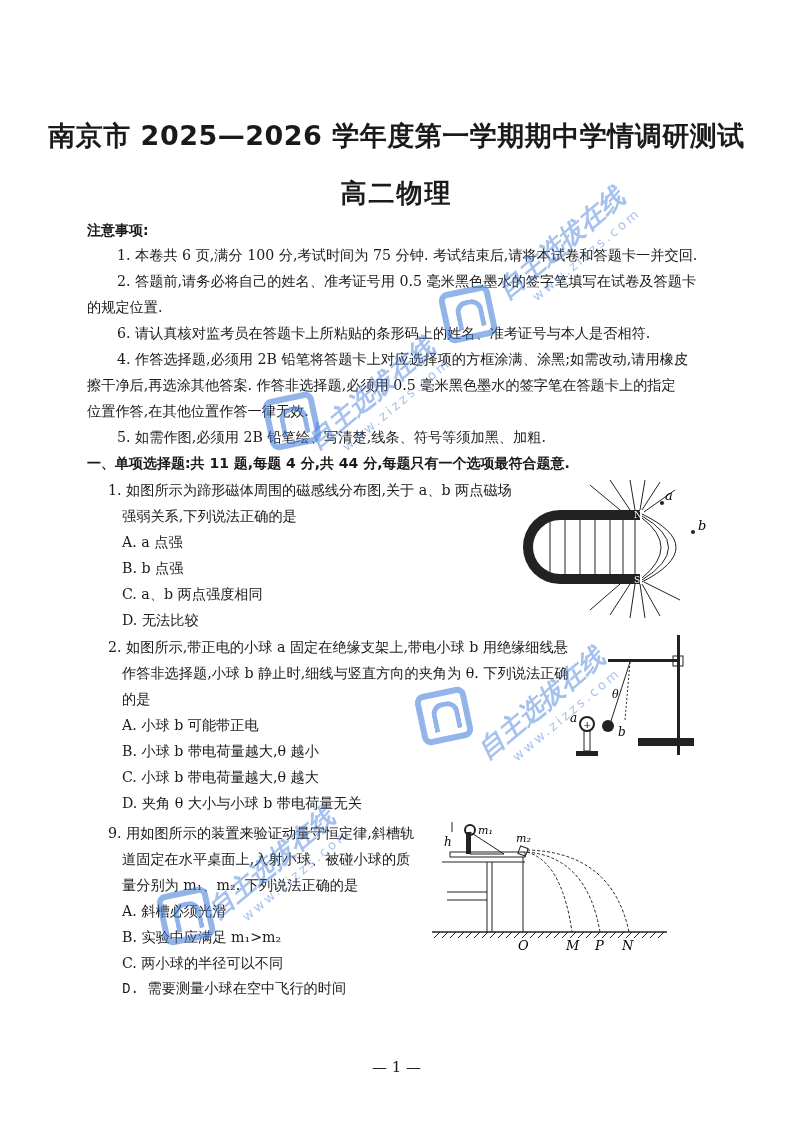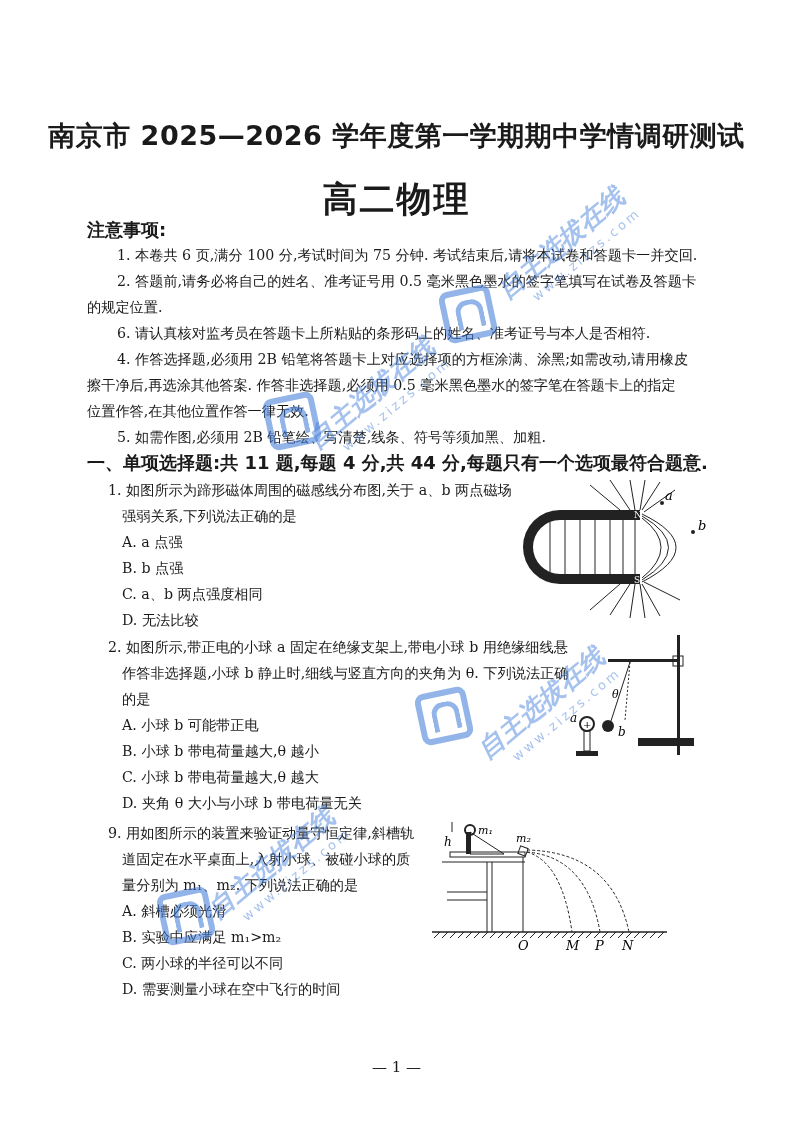--- a/index.html
+++ b/index.html
@@ -1,23 +1,23 @@
 <!DOCTYPE html>
 <html><head>
 <meta charset="utf-8">
 <style>
   html,body{margin:0;padding:0;background:#fff;}
   body{width:793px;height:1123px;position:relative;overflow:hidden;
     font-family:"DejaVu Serif","Liberation Serif",serif;color:#1a1a1a;}
   .title{position:absolute;left:0;width:793px;text-align:center;font-weight:bold;
     font-family:"DejaVu Sans","Liberation Sans",sans-serif;}
   .t1{top:118px;font-size:27px;letter-spacing:0.5px;}
-  .t2{top:176px;font-size:35px;letter-spacing:2px;}
+  .t2{top:176px;font-size:26px;letter-spacing:2px;}
   .line{position:absolute;font-size:14.2px;white-space:nowrap;line-height:20px;}
-  .bold{font-weight:bold;font-family:"DejaVu Sans","Liberation Sans",sans-serif;font-size:18px;}
+  .bold{font-weight:bold;font-family:"DejaVu Sans","Liberation Sans",sans-serif;font-size:14px;}
   .fig{position:absolute;}
   .pageno{position:absolute;top:1058px;left:0;width:793px;text-align:center;font-size:15px;}
   .wm{position:absolute;color:#3a78d8;opacity:0.45;font-family:"DejaVu Sans",sans-serif;
     transform:rotate(-40deg);transform-origin:left top;white-space:nowrap;pointer-events:none;}
   .wm .big{font-size:26px;font-style:italic;font-weight:bold;}
   .wm .small{font-size:13px;letter-spacing:3px;display:block;margin-left:22px;}
   .logo{position:absolute;width:40px;height:40px;border:6px solid #3a78d8;border-radius:9px;
     opacity:0.55;transform:rotate(-12deg);}
   .logo::after{content:"";position:absolute;left:8px;top:6px;width:18px;height:24px;
     border:5px solid #3a78d8;border-bottom:none;border-radius:12px 12px 0 0;}
@@ -108,21 +108,21 @@
     <text x="0" y="90" font-size="12" font-style="italic">a</text>
   </svg>
 </div>
 
 <div class="line" style="left:108px;top:823px;">9. 用如图所示的装置来验证动量守恒定律,斜槽轨</div>
 <div class="line" style="left:122px;top:849px;">道固定在水平桌面上,入射小球、被碰小球的质</div>
 <div class="line" style="left:122px;top:875px;">量分别为 m₁、m₂. 下列说法正确的是</div>
 <div class="line" style="left:122px;top:901px;">A. 斜槽必须光滑</div>
 <div class="line" style="left:122px;top:927px;">B. 实验中应满足 m₁&gt;m₂</div>
 <div class="line" style="left:122px;top:953px;">C. 两小球的半径可以不同</div>
-<div class="line" style="left:122px;top:979px;">D. 需要测量小球在空中飞行的时间</div>
+<div class="line" style="left:122px;top:979px;font-family:Liberation Mono, monospace;">D. 需要测量小球在空中飞行的时间</div>
 
 <div class="fig" style="left:432px;top:822px;width:240px;height:140px;">
   <svg width="240" height="140" viewBox="0 0 240 140">
     <rect x="18" y="30" width="75" height="5" fill="none" stroke="#222"></rect>
     <line x1="10" y1="40" x2="93" y2="40" stroke="#222"></line>
     <line x1="55" y1="40" x2="55" y2="110" stroke="#222"></line>
     <line x1="60" y1="40" x2="60" y2="110" stroke="#222"></line>
     <line x1="15" y1="70" x2="55" y2="70" stroke="#222"></line>
     <line x1="15" y1="78" x2="55" y2="78" stroke="#222"></line>
     <path d="M38,10 L72,32 L38,32 Z" fill="none" stroke="#222"></path>

